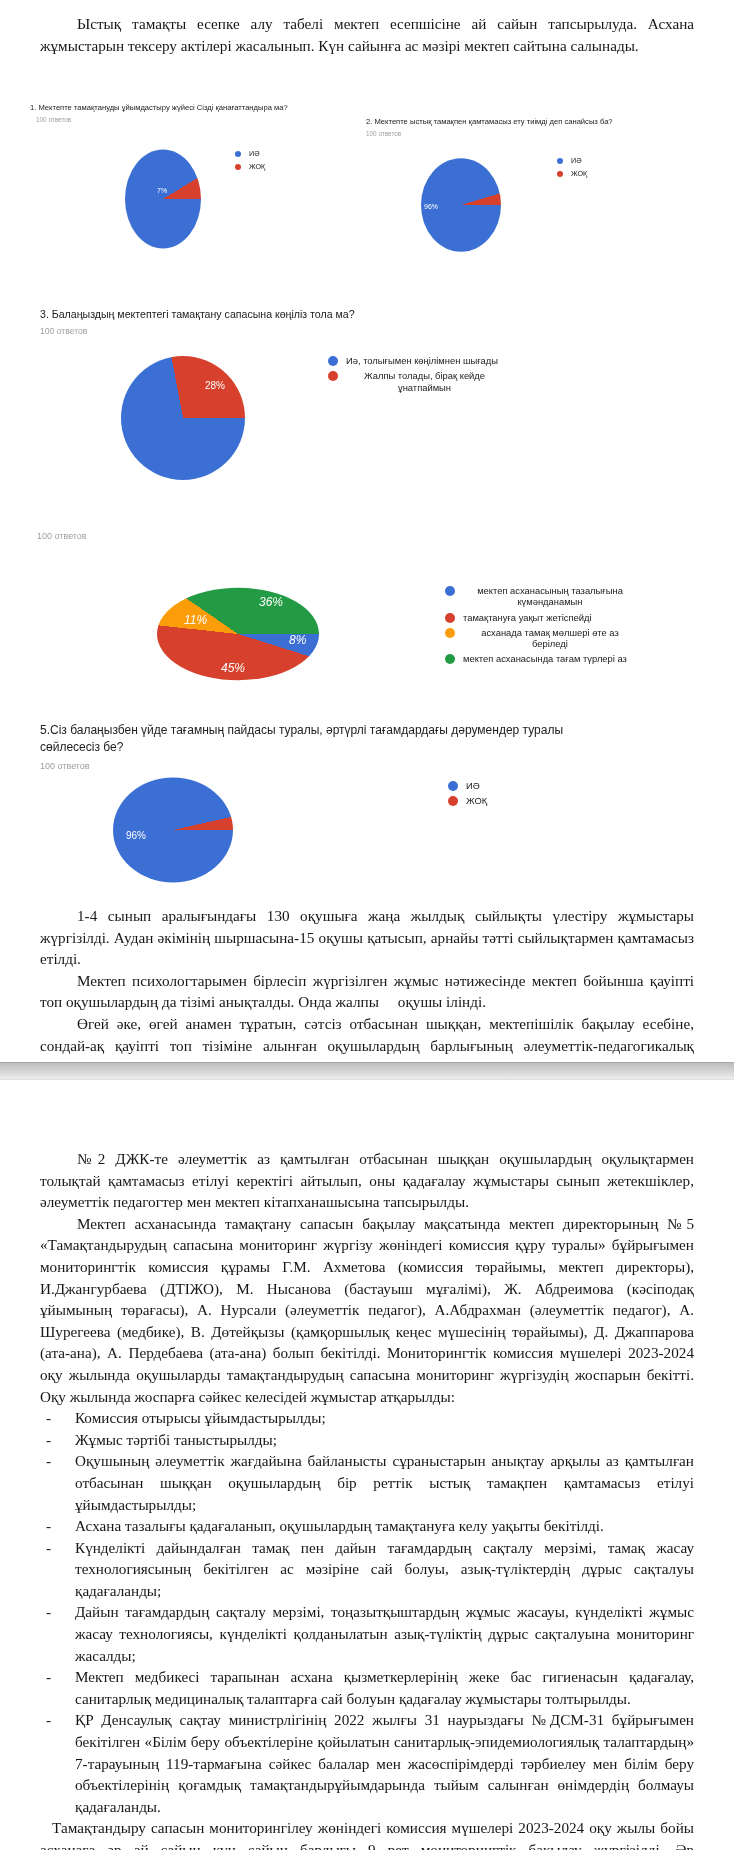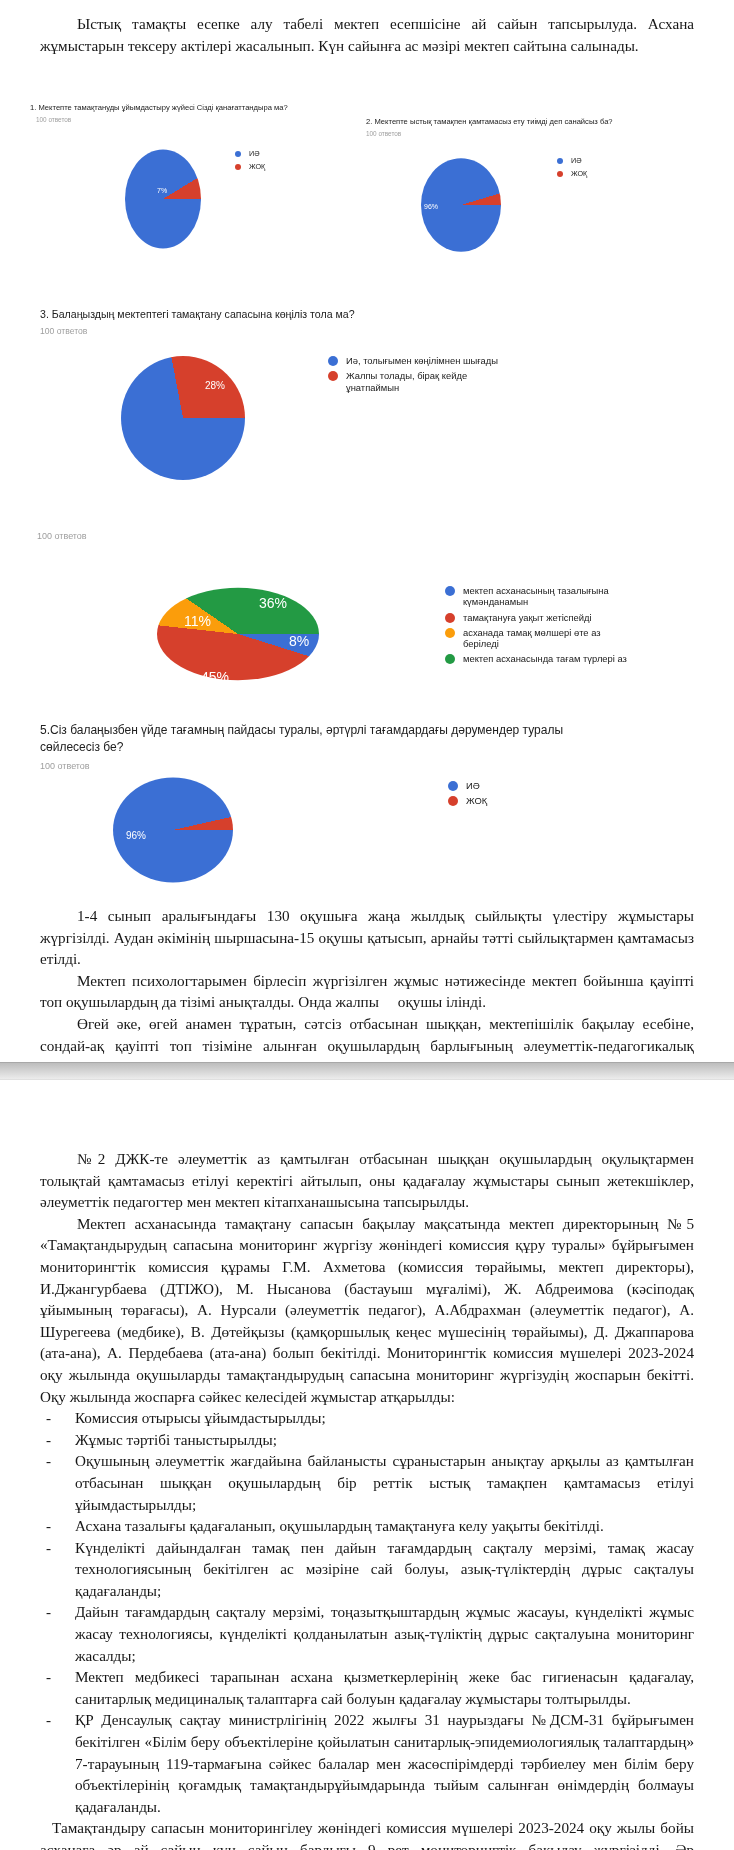--- a/index.html
+++ b/index.html
@@ -12,21 +12,21 @@
   .textblock p{margin:0;text-align:justify;font-size:15.2px;line-height:21.6px;text-indent:37px;}
   
   #page-gap{position:absolute;left:0;width:734px;height:16px;
     background:linear-gradient(#bdbdbd,#ececec);border-top:1px solid #a8a8a8;border-bottom:1px solid #e0e0e0;}
   
   .chart{position:absolute;font-family:"Liberation Sans",sans-serif;color:#212121;}
   .chart-title{margin:0;font-weight:400;color:#212121;}
   .chart-sub{color:#9e9e9e;}
   .pie{position:absolute;border-radius:50%;}
   .pie-label{position:absolute;color:#ffffff;font-family:"Liberation Sans",sans-serif;}
-  .legend{position:absolute;}
+  .legend{position:absolute;text-align:center;}
   .legend-row{display:flex;align-items:flex-start;margin-bottom:4px;line-height:1.2;}
   .legend-dot{border-radius:50%;flex:none;margin-right:8px;}
   
   #chart1{left:30px;top:103px;width:330px;height:152px;}
   #chart1 .chart-title{font-size:7.6px;}
   #chart1 .chart-sub{font-size:6.4px;margin-left:6px;margin-top:4px;}
   #chart1 .pie{left:95px;top:58px;width:76px;height:76px;transform:scaleY(1.3);}
   #chart1 .pie-label{font-size:7px;}
   #chart1 .legend{left:205px;top:47px;font-size:7.2px;}
   #chart1 .legend-dot{width:6px;height:6px;margin-top:1px;}
@@ -44,21 +44,21 @@
   #chart3 .chart-sub{font-size:8.6px;margin-top:6px;}
   #chart3 .pie{left:81px;top:48px;width:124px;height:124px;}
   #chart3 .pie-label{font-size:10px;}
   #chart3 .legend{left:288px;top:47px;font-size:9.4px;width:175px;}
   #chart3 .legend-dot{width:10px;height:10px;margin-top:1px;}
   
   #chart4{left:37px;top:527px;width:660px;height:165px;}
   #chart4 .chart-title{font-size:12px;width:490px;line-height:1.45;}
   #chart4 .chart-sub{font-size:9px;margin-top:4px;}
   #chart4 .pie{left:120px;top:26px;width:162px;height:162px;transform:scaleY(0.57);}
-  #chart4 .pie-label{font-size:14px;}
+  #chart4 .pie-label{font-size:12px;font-style:italic;}
   #chart4 .legend{left:408px;top:58px;font-size:9.4px;width:192px;}
   #chart4 .legend-dot{width:10px;height:10px;margin-top:1px;}
   
   #chart5{left:40px;top:722px;width:654px;height:178px;}
   #chart5 .chart-title{font-size:12px;width:548px;line-height:1.45;}
   #chart5 .chart-sub{font-size:9px;margin-top:4px;}
   #chart5 .pie{left:73px;top:48px;width:120px;height:120px;transform:scaleY(0.875);}
   #chart5 .pie-label{font-size:10px;}
   #chart5 .legend{left:408px;top:58px;font-size:9.4px;}
   #chart5 .legend-dot{width:10px;height:10px;margin-top:1px;}
@@ -127,21 +127,21 @@
         <span class="legend-dot" style="background: rgb(214, 64, 44);"></span>
         <span>Жалпы толады, бірақ кейде ұнатпаймын</span>
       </div>
     </div>
 </div>
 
 <div id="chart4" class="chart">
   <div class="chart-sub">100 ответов</div>
   <div class="pie" style="background: conic-gradient(from 90deg, rgb(59, 111, 212) 0%, rgb(59, 111, 212) 8%, rgb(214, 64, 44) 8%, rgb(214, 64, 44) 53%, rgb(251, 157, 11) 53%, rgb(251, 157, 11) 64%, rgb(35, 154, 68) 64%, rgb(35, 154, 68) 100%);"></div>
   <span class="pie-label" style="left:252px;top:106px;">8%</span>
-  <span class="pie-label" style="left:164px;top:134px;margin-top:8px;">45%</span>
+  <span class="pie-label" style="left:184px;top:134px;">45%</span>
   <span class="pie-label" style="left:147px;top:86px;">11%</span>
   <span class="pie-label" style="left:222px;top:68px;">36%</span>
   <div class="legend">
       <div class="legend-row">
         <span class="legend-dot" style="background: rgb(59, 111, 212);"></span>
         <span>мектеп асханасының тазалығына күмәнданамын</span>
       </div>
       <div class="legend-row">
         <span class="legend-dot" style="background: rgb(214, 64, 44);"></span>
         <span>тамақтануға уақыт жетіспейді</span>

